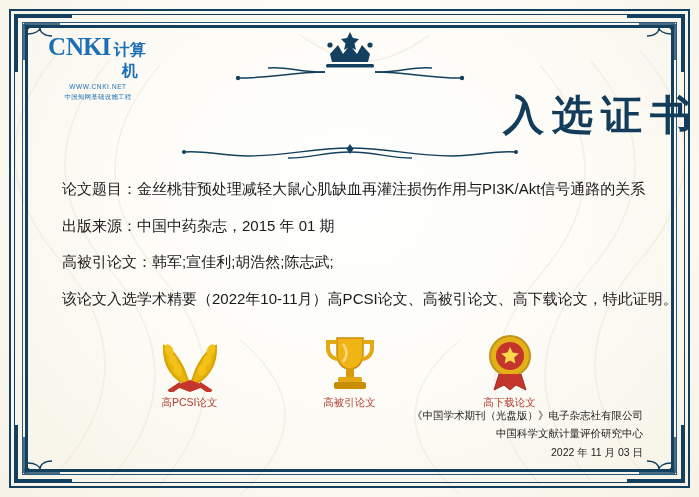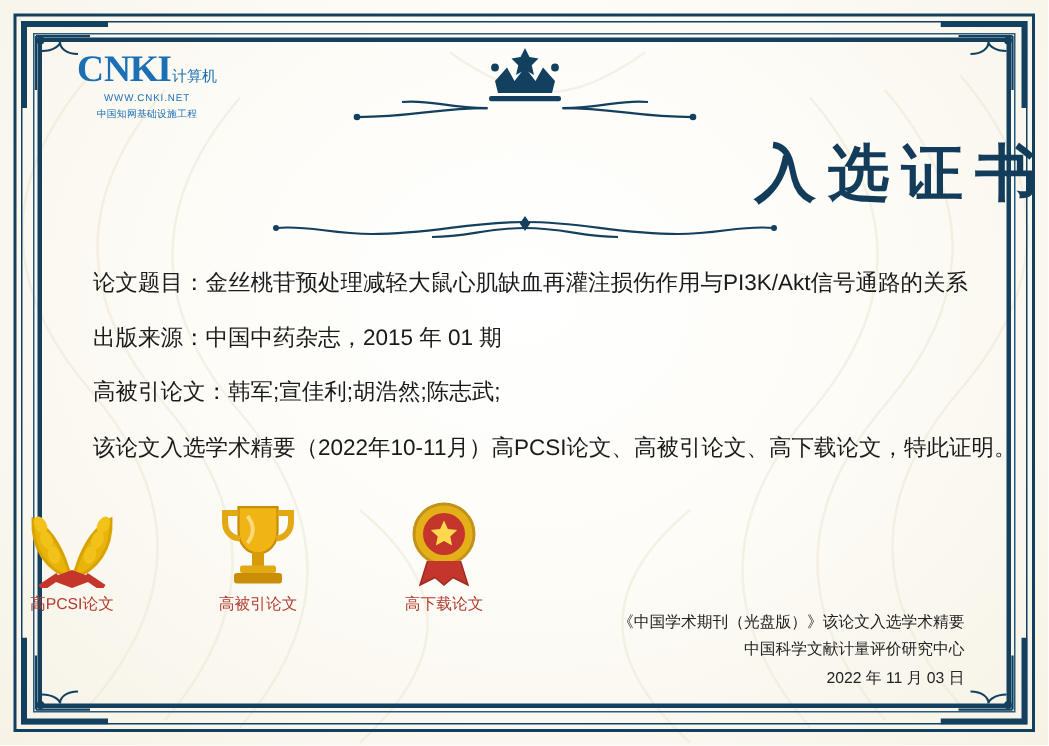--- a/index.html
+++ b/index.html
@@ -81,23 +81,23 @@
     gap: 1px;
   }
   .logo-c {
     font-family: "Liberation Serif", serif;
     font-size: 25px;
     font-weight: bold;
     color: #1b6fb5;
     letter-spacing: -1px;
   }
   .logo-cn {
-    font-size: 10px;
+    font-size: 16px;
     color: #1b6fb5;
-    font-weight: normal;
+    font-weight: bold;
   }
   .logo-url {
     font-size: 6.5px;
     color: #1b6fb5;
     letter-spacing: 0.6px;
     margin-top: 1px;
   }
   .logo-sub {
     margin-top: 3px;
     font-size: 6.5px;
@@ -153,21 +153,22 @@
     white-space: nowrap;
   }
   .body-line.last { margin-bottom: 15px; }
 
   
   .awards {
     position: absolute;
     left: 0; right: 0;
     top: 330px;
     display: flex;
-    gap: 28px;
+    justify-content: center;
+    gap: 64px;
   }
   .award {
     width: 96px;
     text-align: center;
   }
   .award-art {
     height: 62px;
     display: flex;
     align-items: flex-end;
     justify-content: center;
@@ -357,18 +358,18 @@
           <path d="M31 15 l2.6 5.6 l6.2 .8 l-4.6 4.2 l1.2 6 l-5.4 -3 l-5.4 3 l1.2 -6 l-4.6 -4.2 l6.2 -.8 z" fill="#ffd84d"></path>
           <path d="M20 42 l-5 16 l10 -5 l6 5 l6 -5 l10 5 l-5 -16" fill="#c4352b" stroke="#9e2b22" stroke-width="1"></path>
         </svg>
       </div>
       <div class="award-label">高下载论文</div>
     </div>
 
   </div>
 
   <div class="footer">
-    <div>《中国学术期刊（光盘版）》该论文入选学术精要</div>
+    <div>《中国学术期刊（光盘版）》电子杂志社有限公司</div>
     <div>中国科学文献计量评价研究中心</div>
     <div>2022 年 11 月 03 日</div>
   </div>
 
 </div>
 
 </body></html>

